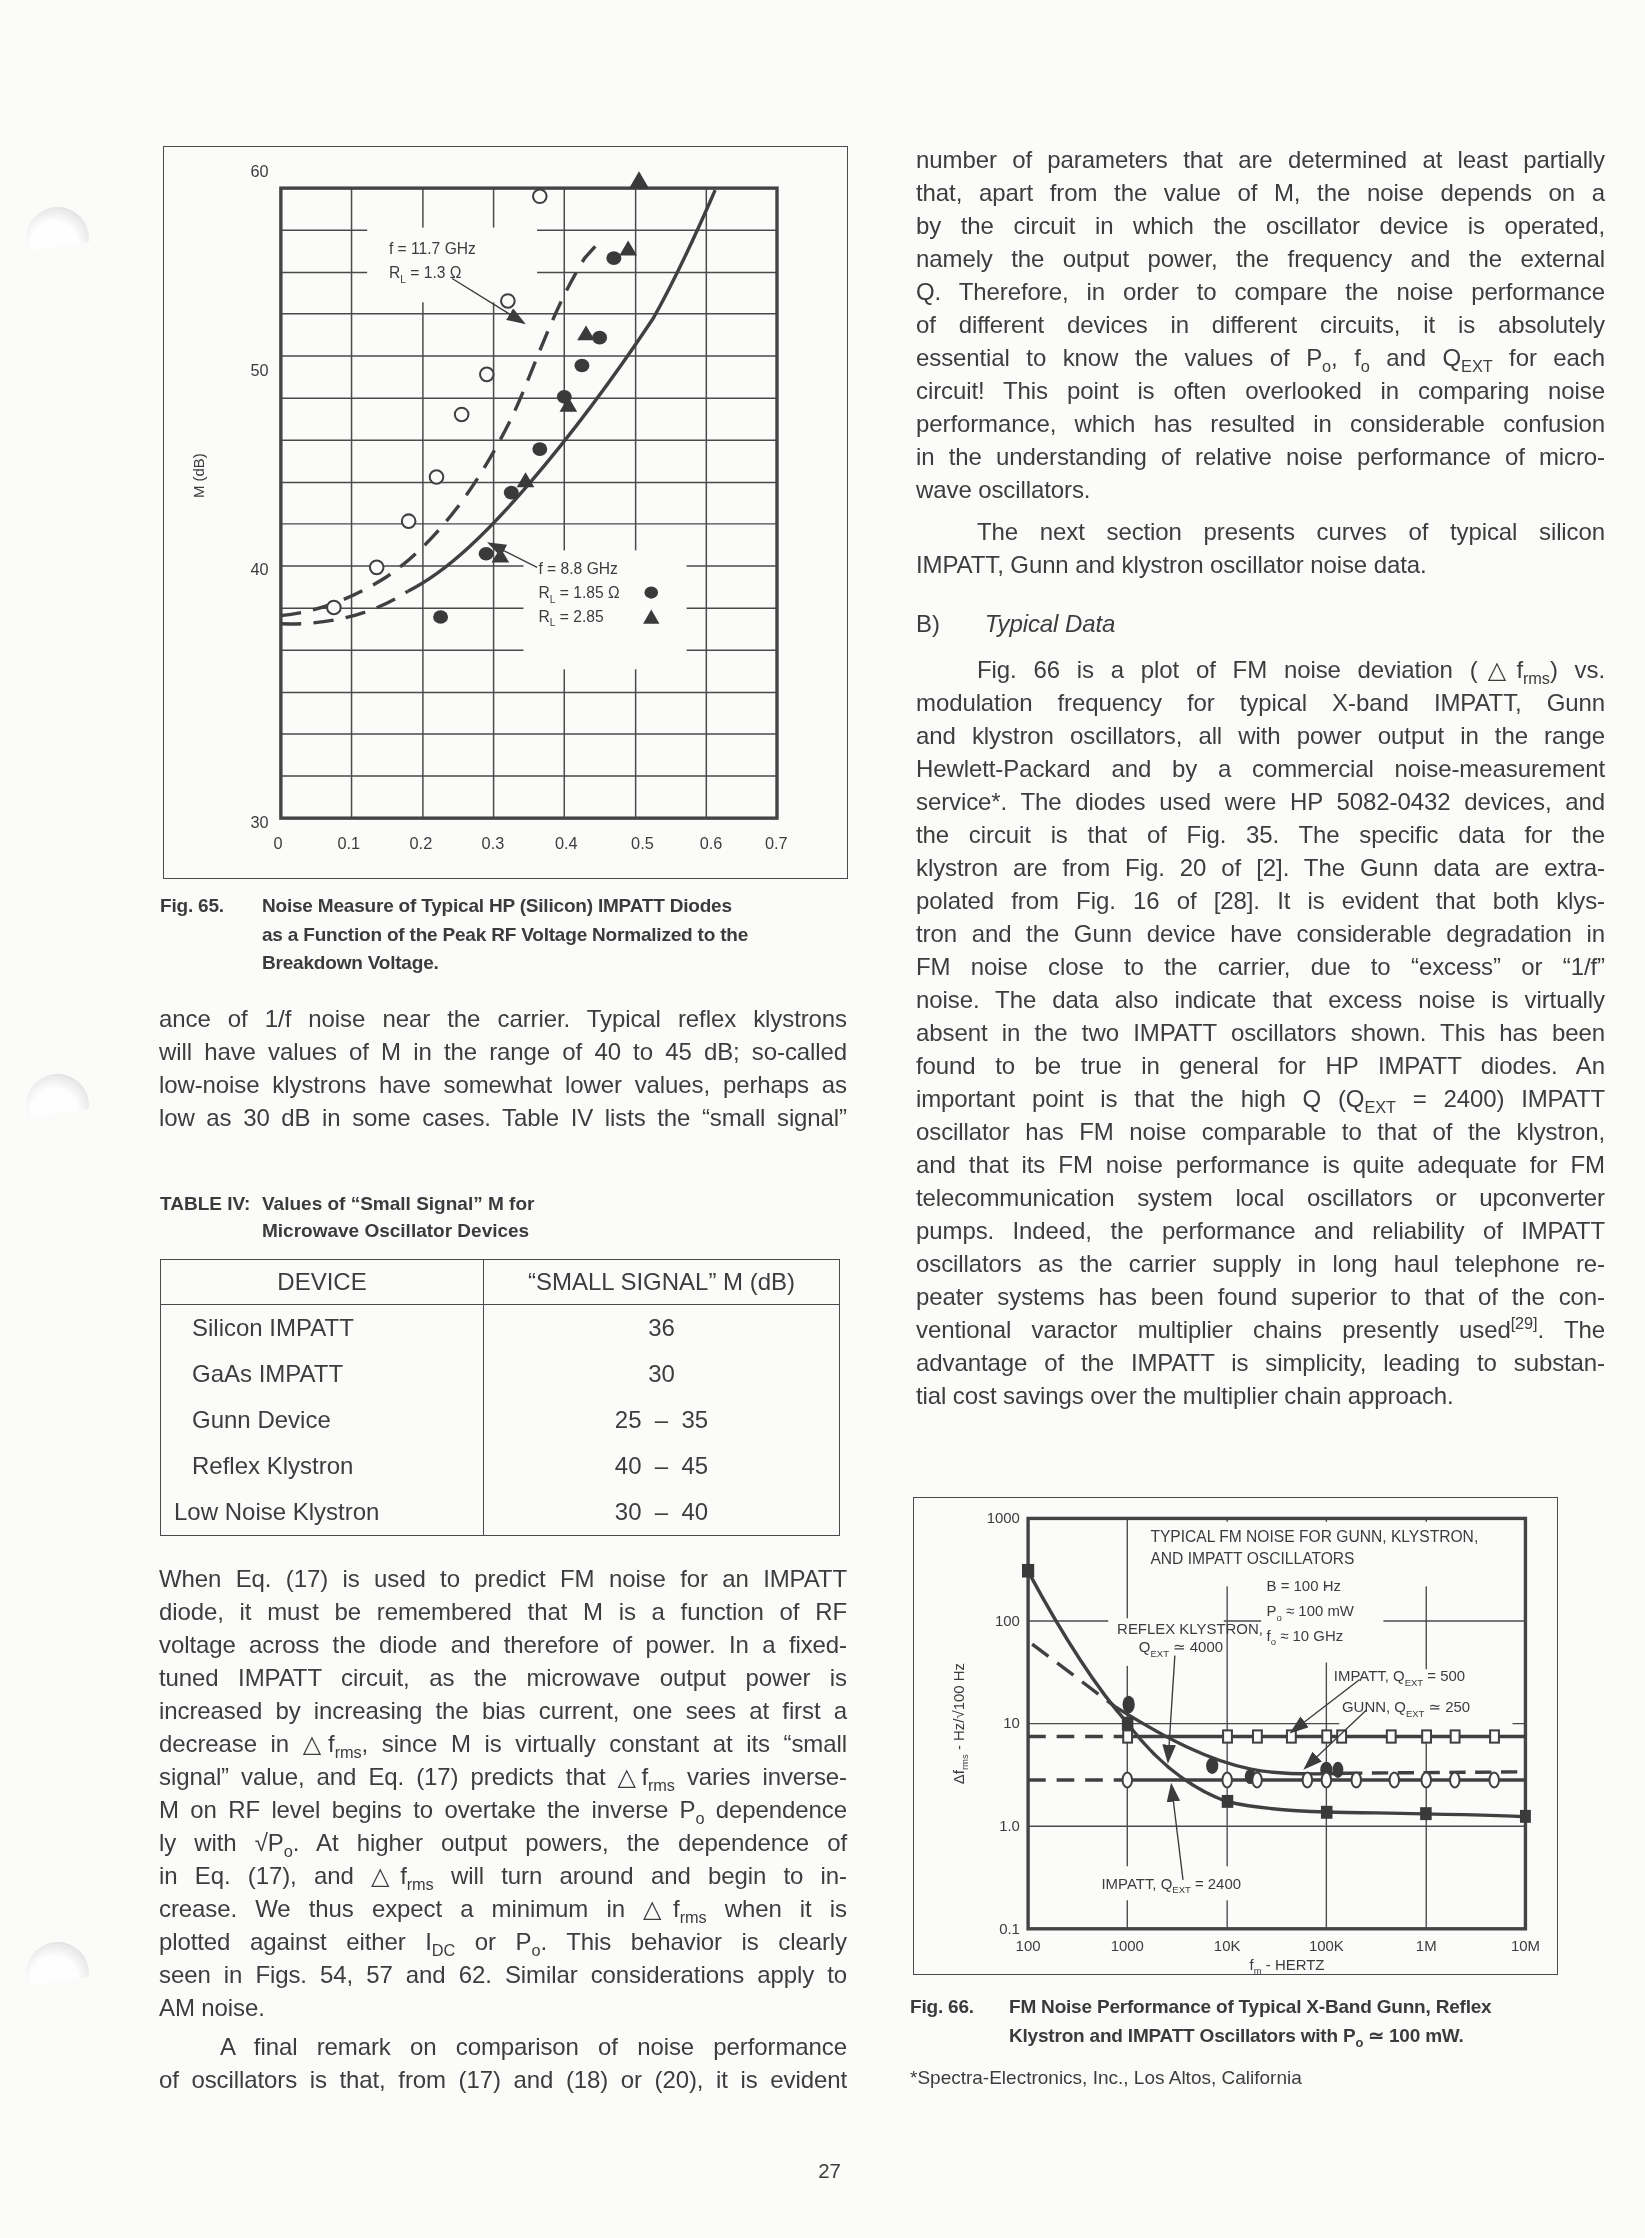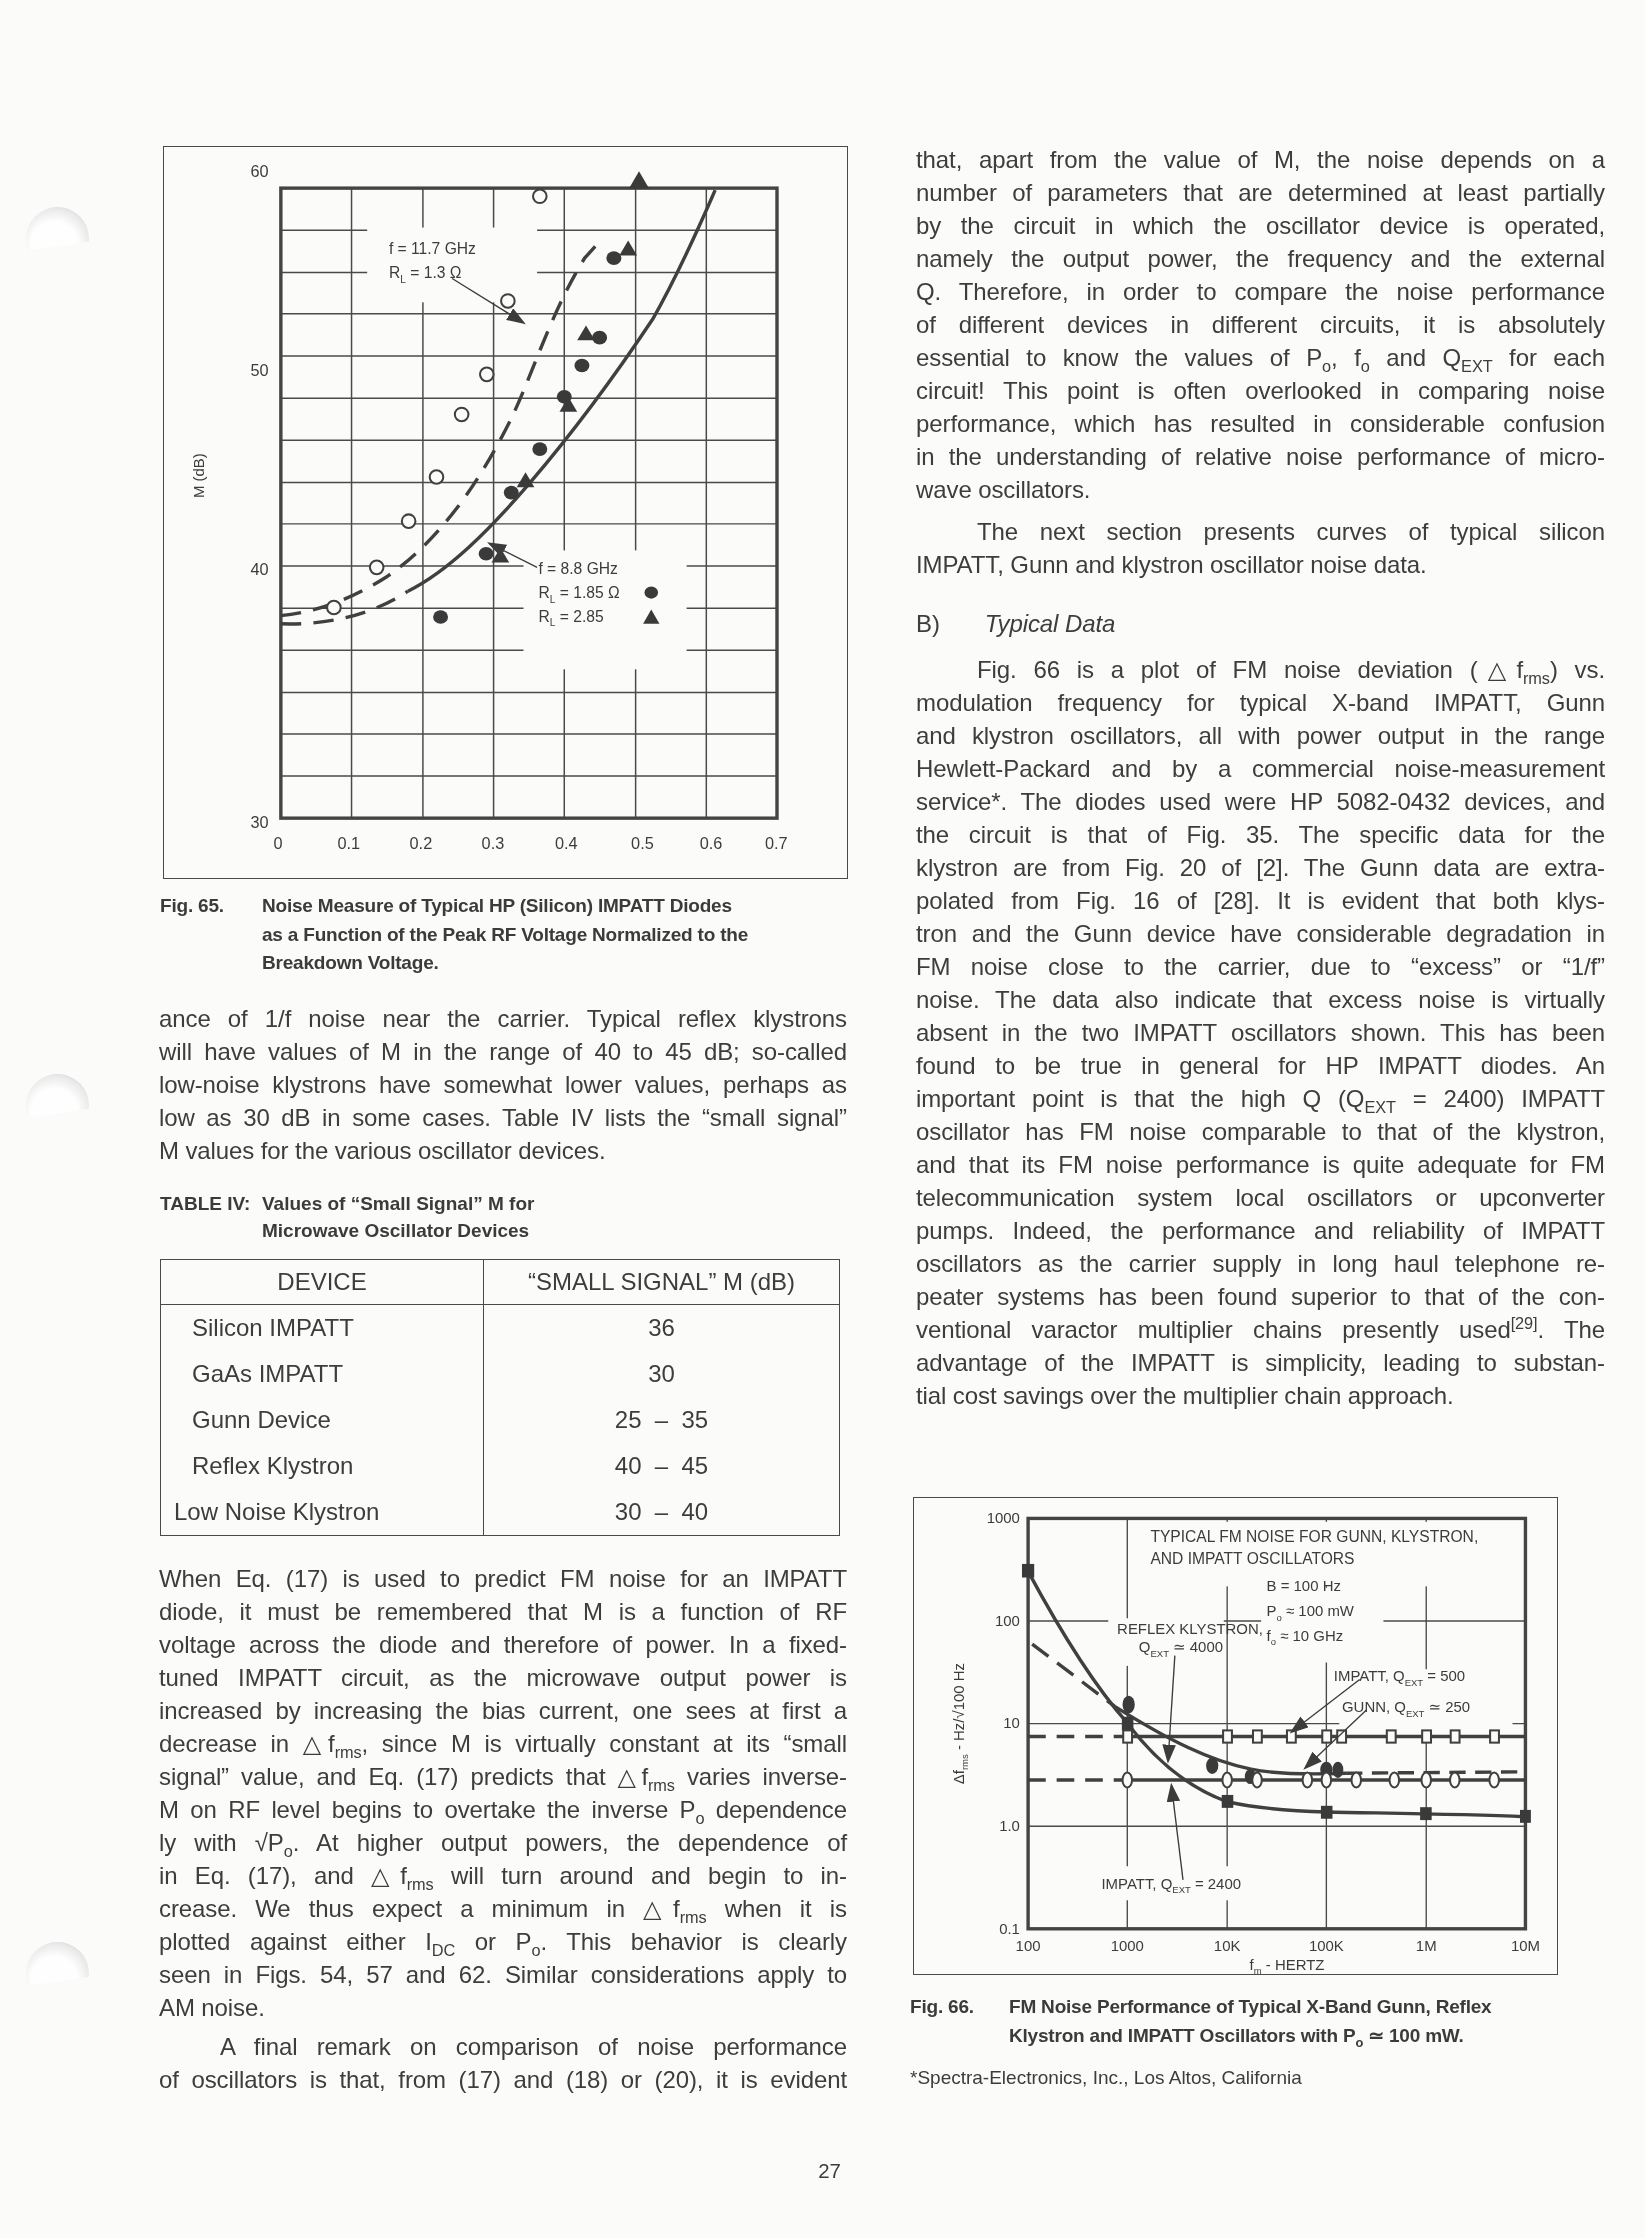--- a/index.html
+++ b/index.html
@@ -171,21 +171,20 @@
       <span class="cap-num"></span>
       <span>Breakdown Voltage.</span>
     </div>
 </div>
 
 <div class="abs body-text" style="left:159px; top:1002px; width:688px;">
   <span class="line">ance of 1/f noise near the carrier. Typical reflex klystrons</span>
   <span class="line">will have values of M in the range of 40 to 45 dB; so-called</span>
   <span class="line">low-noise klystrons have somewhat lower values, perhaps as</span>
   <span class="line">low as 30 dB in some cases. Table IV lists the “small signal”</span>
-  <span class="line last">M values for the various oscillator devices.</span>
 </div>
 
 <div class="abs table-title" style="left:160px; top:1190px; width:687px;">
   <div class="cap-row">
       <span style="width:102px; flex:none;">TABLE IV:</span>
       <span>Values of “Small Signal” M for</span>
     </div>
   <div class="cap-row">
       <span style="width:102px; flex:none;"></span>
       <span>Microwave Oscillator Devices</span>
@@ -239,22 +238,22 @@
   <span class="line">seen in Figs. 54, 57 and 62. Similar considerations apply to</span>
   <span class="line last">AM noise.</span>
 </div>
 
 <div class="abs body-text" style="left:159px; top:2030px; width:688px;">
   <span class="line" style="padding-left:61px;">A final remark on comparison of noise performance</span>
   <span class="line">of oscillators is that, from (17) and (18) or (20), it is evident</span>
 </div>
 
 <div class="abs body-text" style="left:916px; top:143px; width:689px;">
+  <span class="line">number of parameters that are determined at least partially</span>
   <span class="line">that, apart from the value of M, the noise depends on a</span>
-  <span class="line">number of parameters that are determined at least partially</span>
   <span class="line">by the circuit in which the oscillator device is operated,</span>
   <span class="line">namely the output power, the frequency and the external</span>
   <span class="line">Q. Therefore, in order to compare the noise performance</span>
   <span class="line">of different devices in different circuits, it is absolutely</span>
   <span class="line"><span>essential to know the values of P</span><sub>o</sub><span>, f</span><sub>o</sub><span> and Q</span><sub>EXT</sub><span> for each</span></span>
   <span class="line">circuit! This point is often overlooked in comparing noise</span>
   <span class="line">performance, which has resulted in considerable confusion</span>
   <span class="line">in the understanding of relative noise performance of micro-</span>
   <span class="line last">wave oscillators.</span>
 </div>

